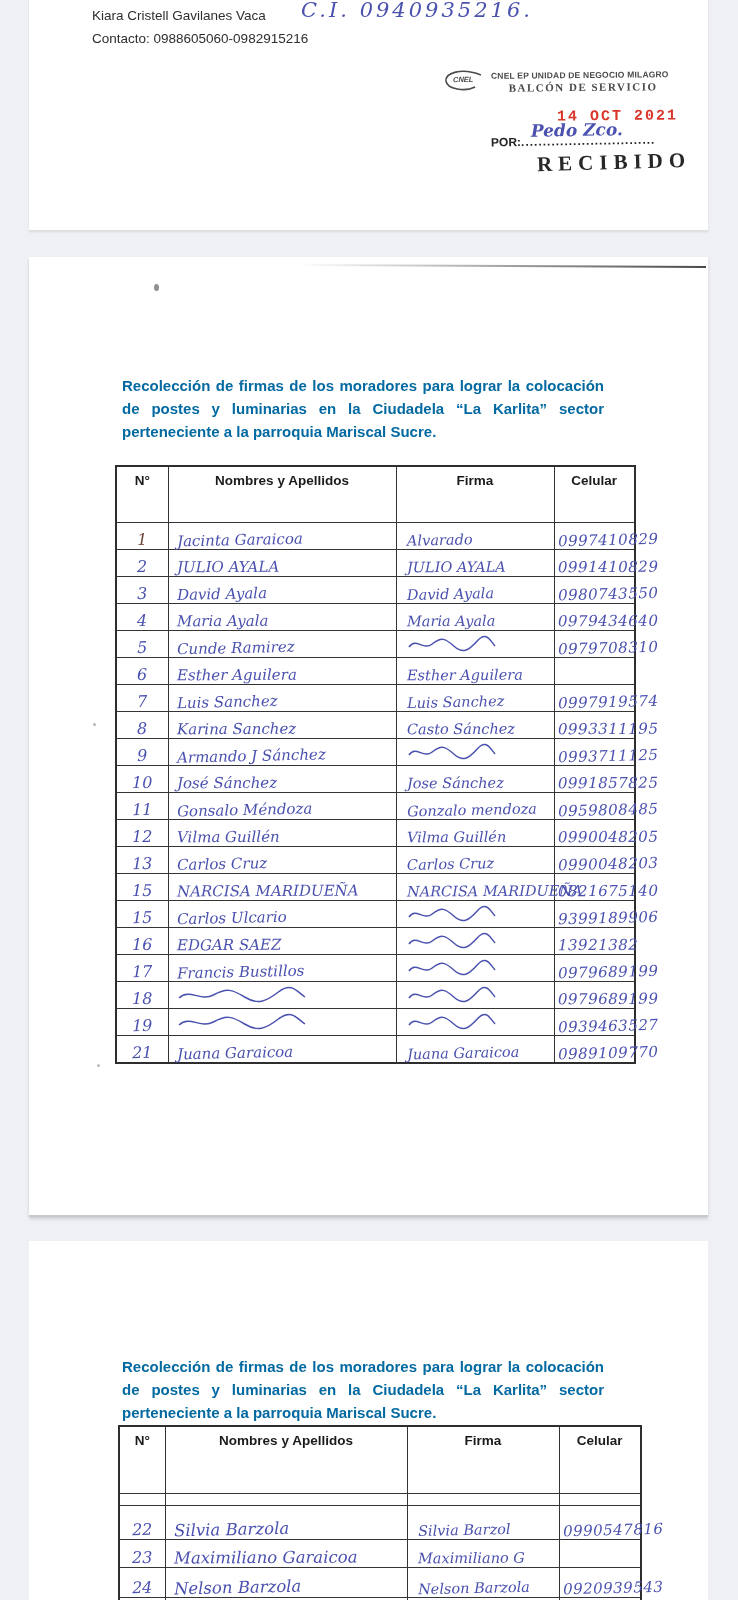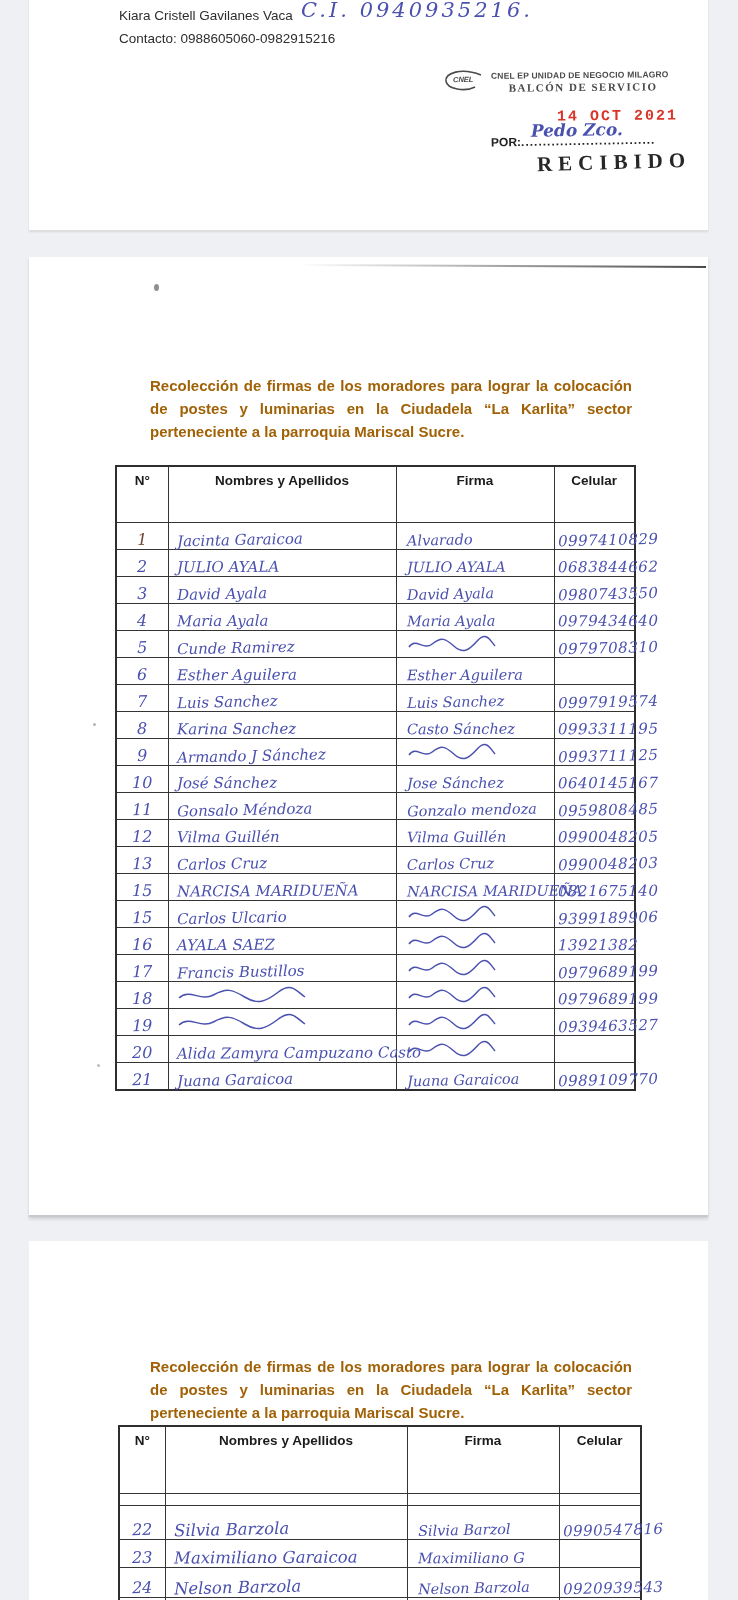--- a/index.html
+++ b/index.html
@@ -10,33 +10,33 @@
   .page{position:absolute;left:29px;width:679px;background:#ffffff;}
   #page1{top:-62px;height:292px;border-bottom:1px solid #dcdee1;box-shadow:0 1px 2px rgba(0,0,0,.10);}
   #page2{top:257px;height:958px;border-bottom:2px solid #c6c9cd;box-shadow:0 2px 3px rgba(0,0,0,.14);}
   #page3{top:1241px;height:390px;}
 
   
   .hw{font-family:"DejaVu Serif",serif;font-style:italic;color:#4a51ae;}
   .rot1{display:inline-block;transform:rotate(-1.3deg);}
   .rot2{display:inline-block;transform:rotate(-0.3deg);}
   .ci{position:absolute;left:272px;top:60px;font-size:21px;letter-spacing:3px;white-space:nowrap;}
-  .typed{position:absolute;left:63px;top:66px;font-size:13.5px;line-height:23px;color:#2e2e2e;margin-left:27px;}
+  .typed{position:absolute;left:63px;top:66px;font-size:13.5px;line-height:23px;color:#2e2e2e;}
   .stamp-cnel{position:absolute;left:414px;top:132px;width:280px;color:#4a4a4a;transform:rotate(-0.5deg);}
   .stamp-cnel .l1{font-size:8.5px;font-weight:bold;letter-spacing:.2px;}
   .stamp-cnel .l2{font-size:11px;font-weight:bold;letter-spacing:1.5px;text-align:center;margin-top:1px;font-family:"Liberation Serif",serif;}
   .cnel-logo{position:absolute;left:-2px;top:-2px;}
   .stamp-date{position:absolute;left:528px;top:170px;font-family:"Liberation Mono",monospace;font-weight:bold;font-size:15px;letter-spacing:2px;white-space:nowrap;transform:rotate(-.5deg);}
   .stamp-por{position:absolute;left:462px;top:196px;font-size:12px;font-weight:bold;color:#222;white-space:nowrap;transform:rotate(-1deg);}
   .stamp-por .dots{letter-spacing:1px;font-weight:bold;}
   .por-sign{position:absolute;left:40px;top:-14px;font-size:17px;white-space:nowrap;}
   .stamp-rec{position:absolute;left:508px;top:212px;font-family:"Liberation Serif",serif;font-weight:bold;font-size:21px;letter-spacing:6px;color:#272727;transform:rotate(-1.6deg);white-space:nowrap;}
 
   
-  .doc-title{position:absolute;left:93px;width:482px;font-weight:bold;font-size:15px;line-height:23px;color:#a16207;margin-left:28px;}
+  .doc-title{position:absolute;left:93px;width:482px;font-weight:bold;font-size:15px;line-height:23px;color:#0369a1;}
   #page2 .doc-title{top:117px;}
   #page3 .doc-title{top:114px;}
   .doc-title .jline{text-align:justify;text-align-last:justify;}
 
   .sig-table{position:absolute;border-collapse:collapse;table-layout:fixed;border:2px solid #2e2e2e;}
   #table1{left:86px;top:208px;width:519px;}
   #table2{left:89px;top:184px;width:522px;}
   .sig-table th,.sig-table td{border:1px solid #343434;padding:0;}
   .sig-table th{font-size:13.5px;font-weight:bold;color:#1b1b1b;vertical-align:top;padding-top:6px;}
   #table1 th{height:49px;}
@@ -128,21 +128,21 @@
         <tr class="s0">
           <td class="c-num"><span class="hw rot1" style="color: rgb(109, 69, 53);">1</span></td>
           <td class="c-name"><span class="hw rot1">Jacinta Garaicoa</span></td>
           <td class="c-firma"><span class="hw rot1">Alvarado</span></td>
           <td class="c-cel"><span class="hw rot1">0997410829</span></td>
         </tr>
         <tr class="s1">
           <td class="c-num"><span class="hw rot2">2</span></td>
           <td class="c-name"><span class="hw rot2">JULIO AYALA</span></td>
           <td class="c-firma"><span class="hw rot2">JULIO AYALA</span></td>
-          <td class="c-cel"><span class="hw rot2">0683844662</span></td>
+          <td class="c-cel"><span class="hw rot2">0991410829</span></td>
         </tr>
         <tr class="s2">
           <td class="c-num"><span class="hw rot1">3</span></td>
           <td class="c-name"><span class="hw rot1">David Ayala</span></td>
           <td class="c-firma"><span class="hw rot1">David Ayala</span></td>
           <td class="c-cel"><span class="hw rot1">0980743550</span></td>
         </tr>
         <tr class="s3">
           <td class="c-num"><span class="hw rot2">4</span></td>
           <td class="c-name"><span class="hw rot2">Maria Ayala</span></td>
@@ -180,21 +180,21 @@
           <td class="c-name"><span class="hw rot1">Armando J Sánchez</span></td>
           <td class="c-firma"><svg width="90" height="18" viewBox="0 0 90 18">
               <path d="M2 12 C 9 2, 16.2 16, 25.200000000000003 9 S 37.8 3, 46.800000000000004 11 S 61.2 16, 70.2 6 S 82.8 5, 88 11" fill="none" stroke="#4a51ae" stroke-width="1.5"></path>
             </svg></td>
           <td class="c-cel"><span class="hw rot1">0993711125</span></td>
         </tr>
         <tr class="s9">
           <td class="c-num"><span class="hw rot2">10</span></td>
           <td class="c-name"><span class="hw rot2">José Sánchez</span></td>
           <td class="c-firma"><span class="hw rot2">Jose Sánchez</span></td>
-          <td class="c-cel"><span class="hw rot2">0640145167</span></td>
+          <td class="c-cel"><span class="hw rot2">0991857825</span></td>
         </tr>
         <tr class="s10">
           <td class="c-num"><span class="hw rot1">11</span></td>
           <td class="c-name"><span class="hw rot1">Gonsalo Méndoza</span></td>
           <td class="c-firma"><span class="hw rot1">Gonzalo mendoza</span></td>
           <td class="c-cel"><span class="hw rot1">0959808485</span></td>
         </tr>
         <tr class="s11">
           <td class="c-num"><span class="hw rot2">12</span></td>
           <td class="c-name"><span class="hw rot2">Vilma Guillén</span></td>
@@ -216,21 +216,21 @@
         <tr class="s14">
           <td class="c-num"><span class="hw rot1">15</span></td>
           <td class="c-name"><span class="hw rot1">Carlos Ulcario</span></td>
           <td class="c-firma"><svg width="90" height="18" viewBox="0 0 90 18">
               <path d="M2 12 C 9 2, 16.2 16, 25.200000000000003 9 S 37.8 3, 46.800000000000004 11 S 61.2 16, 70.2 6 S 82.8 5, 88 11" fill="none" stroke="#4a51ae" stroke-width="1.5"></path>
             </svg></td>
           <td class="c-cel"><span class="hw rot1">9399189906</span></td>
         </tr>
         <tr class="s15">
           <td class="c-num"><span class="hw rot2">16</span></td>
-          <td class="c-name"><span class="hw rot2">AYALA SAEZ</span></td>
+          <td class="c-name"><span class="hw rot2">EDGAR SAEZ</span></td>
           <td class="c-firma"><svg width="90" height="18" viewBox="0 0 90 18">
               <path d="M2 12 C 9 2, 16.2 16, 25.200000000000003 9 S 37.8 3, 46.800000000000004 11 S 61.2 16, 70.2 6 S 82.8 5, 88 11" fill="none" stroke="#4a51ae" stroke-width="1.5"></path>
             </svg></td>
           <td class="c-cel"><span class="hw rot2">13921382</span></td>
         </tr>
         <tr class="s16">
           <td class="c-num"><span class="hw rot1">17</span></td>
           <td class="c-name"><span class="hw rot1">Francis Bustillos</span></td>
           <td class="c-firma"><svg width="90" height="18" viewBox="0 0 90 18">
               <path d="M2 12 C 9 2, 16.2 16, 25.200000000000003 9 S 37.8 3, 46.800000000000004 11 S 61.2 16, 70.2 6 S 82.8 5, 88 11" fill="none" stroke="#4a51ae" stroke-width="1.5"></path>
@@ -249,28 +249,20 @@
         </tr>
         <tr class="s18">
           <td class="c-num"><span class="hw rot1">19</span></td>
           <td class="c-name"><svg width="130" height="18" viewBox="0 0 130 18">
               <path d="M2 12 C 13 2, 23.4 16, 36.400000000000006 9 S 54.6 3, 67.60000000000001 11 S 88.4 16, 101.4 6 S 119.60000000000001 5, 128 11" fill="none" stroke="#4a51ae" stroke-width="1.5"></path>
             </svg></td>
           <td class="c-firma"><svg width="90" height="18" viewBox="0 0 90 18">
               <path d="M2 12 C 9 2, 16.2 16, 25.200000000000003 9 S 37.8 3, 46.800000000000004 11 S 61.2 16, 70.2 6 S 82.8 5, 88 11" fill="none" stroke="#4a51ae" stroke-width="1.5"></path>
             </svg></td>
           <td class="c-cel"><span class="hw rot1">0939463527</span></td>
-        </tr>
-        <tr class="s19">
-          <td class="c-num"><span class="hw rot2">20</span></td>
-          <td class="c-name"><span class="hw rot2">Alida Zamyra Campuzano Casto</span></td>
-          <td class="c-firma"><svg width="90" height="18" viewBox="0 0 90 18">
-              <path d="M2 12 C 9 2, 16.2 16, 25.200000000000003 9 S 37.8 3, 46.800000000000004 11 S 61.2 16, 70.2 6 S 82.8 5, 88 11" fill="none" stroke="#4a51ae" stroke-width="1.5"></path>
-            </svg></td>
-          <td class="c-cel"></td>
         </tr>
         <tr class="s20">
           <td class="c-num"><span class="hw rot1">21</span></td>
           <td class="c-name"><span class="hw rot1">Juana Garaicoa</span></td>
           <td class="c-firma"><span class="hw rot1">Juana Garaicoa</span></td>
           <td class="c-cel"><span class="hw rot1">0989109770</span></td>
         </tr>
       </tbody>
   </table>
 </div>

